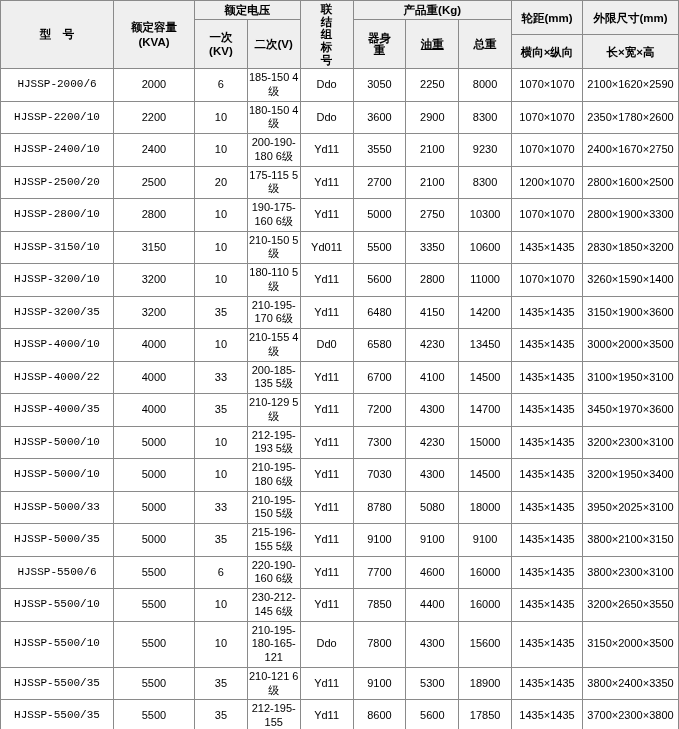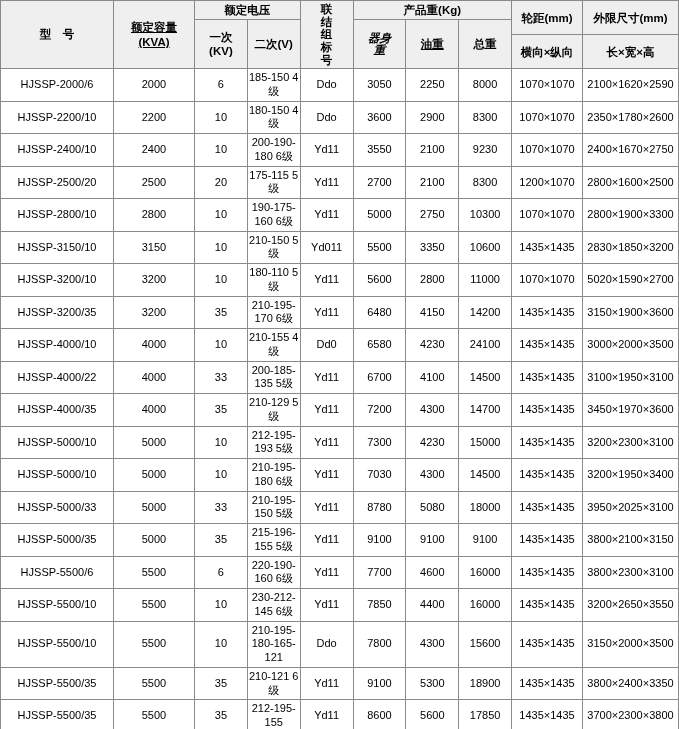--- a/index.html
+++ b/index.html
@@ -32,35 +32,36 @@
     font-weight: bold;
     color: #000;
   }
   .spec-table tbody td {
     background: #ffffff;
     font-size: 11px;
     height: 27px;
   }
   .model-cell {
     white-space: nowrap;
+    font-family: Liberation Mono, monospace;
   }
   .vert {
     
     letter-spacing: 0;
   }
   .vert span {
     display: block;
     line-height: 1.1;
   }
   .h-model { width: 110px; }
-  .h-cap { width: 78px; text-decoration: underline; }
+  .h-cap { width: 78px; }
   .h-pri { width: 46px; }
   .h-sec { width: 124px; }
   .h-group { width: 50px; }
-  .h-body { width: 38px; font-style: italic; }
+  .h-body { width: 38px; }
   .h-oil { width: 38px; text-decoration: underline; }
   .h-total { width: 42px; }
   .h-track { width: 68px; }
   .h-dim { width: 93px; }
   .nowrap { white-space: nowrap; }
   .wrap { white-space: normal; }
 </style>
 </head>
 <body>
 
@@ -202,21 +203,21 @@
       <tr>
         <td class="model-cell">HJSSP-3200/10</td>
         <td>3200</td>
         <td>10</td>
         <td class="wrap">180-110 5级</td>
         <td>Yd11</td>
         <td>5600</td>
         <td>2800</td>
         <td>11000</td>
         <td class="nowrap">1070×1070</td>
-        <td class="nowrap">5020×1590×2700</td>
+        <td class="nowrap">3260×1590×1400</td>
       </tr>
       <tr>
         <td class="model-cell">HJSSP-3200/35</td>
         <td>3200</td>
         <td>35</td>
         <td class="wrap">210-195-170 6级</td>
         <td>Yd11</td>
         <td>6480</td>
         <td>4150</td>
         <td>14200</td>
@@ -224,21 +225,21 @@
         <td class="nowrap">3150×1900×3600</td>
       </tr>
       <tr>
         <td class="model-cell">HJSSP-4000/10</td>
         <td>4000</td>
         <td>10</td>
         <td class="wrap">210-155 4级</td>
         <td>Dd0</td>
         <td>6580</td>
         <td>4230</td>
-        <td>24100</td>
+        <td>13450</td>
         <td class="nowrap">1435×1435</td>
         <td class="nowrap">3000×2000×3500</td>
       </tr>
       <tr>
         <td class="model-cell">HJSSP-4000/22</td>
         <td>4000</td>
         <td>33</td>
         <td class="wrap">200-185-135 5级</td>
         <td>Yd11</td>
         <td>6700</td>

